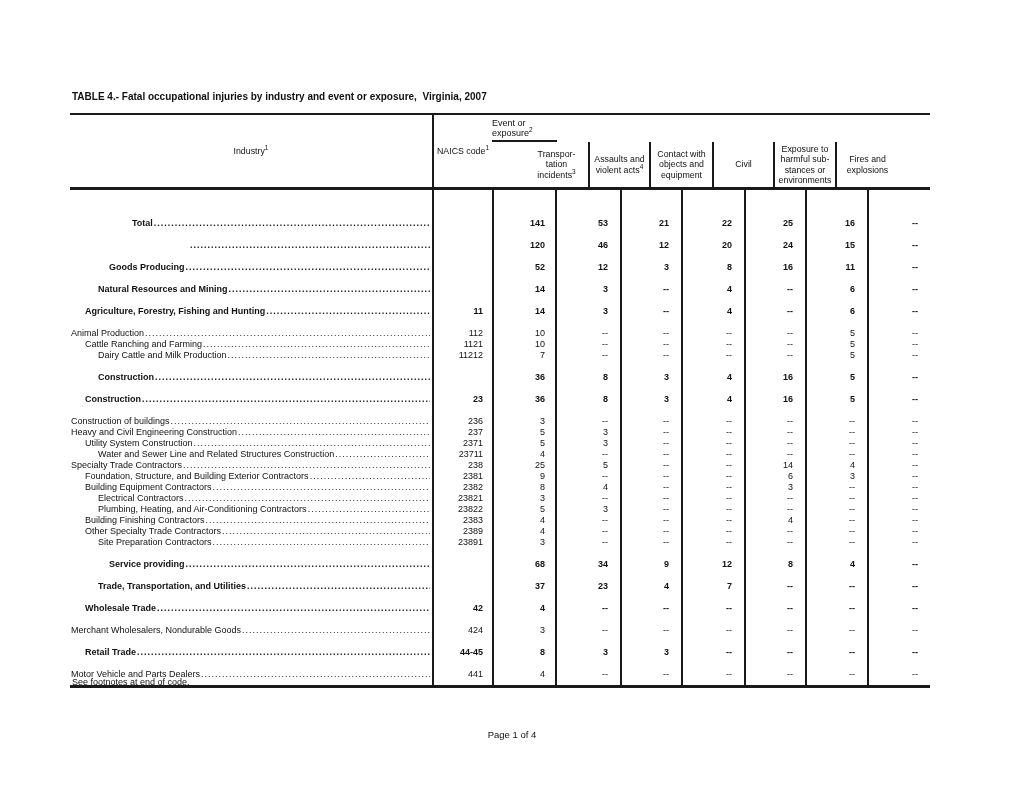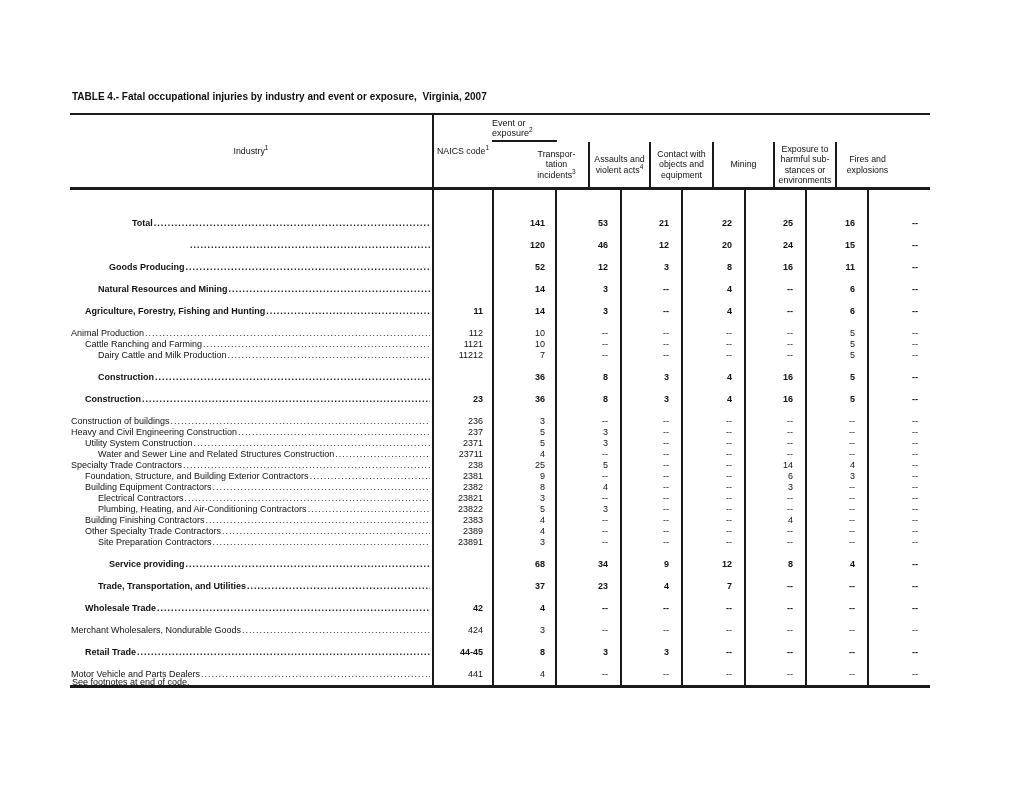--- a/index.html
+++ b/index.html
@@ -65,21 +65,21 @@
           <div class="hcell">
               <div>Assaults and</div>
               <div>violent acts<sup>4</sup></div>
             </div>
           <div class="hcell">
               <div>Contact with</div>
               <div>objects and</div>
               <div>equipment</div>
             </div>
           <div class="hcell">
-              <div>Mining</div>
+              <div>Civil</div>
             </div>
           <div class="hcell">
               <div>Exposure to</div>
               <div>harmful sub-</div>
               <div>stances or</div>
               <div>environments</div>
             </div>
           <div class="hcell">
               <div>Fires and</div>
               <div>explosions</div>
@@ -485,13 +485,14 @@
         <div class="vline" style="left: 485px;"></div>
         <div class="vline" style="left: 550px;"></div>
         <div class="vline" style="left: 611px;"></div>
         <div class="vline" style="left: 674px;"></div>
         <div class="vline" style="left: 735px;"></div>
         <div class="vline" style="left: 797px;"></div>
       </div>
   </div>
 
   <div class="footnote">See footnotes at end of code.</div>
+  <div class="pagenum">Page 1 of 4</div>
 </div>
 
 </body></html>

